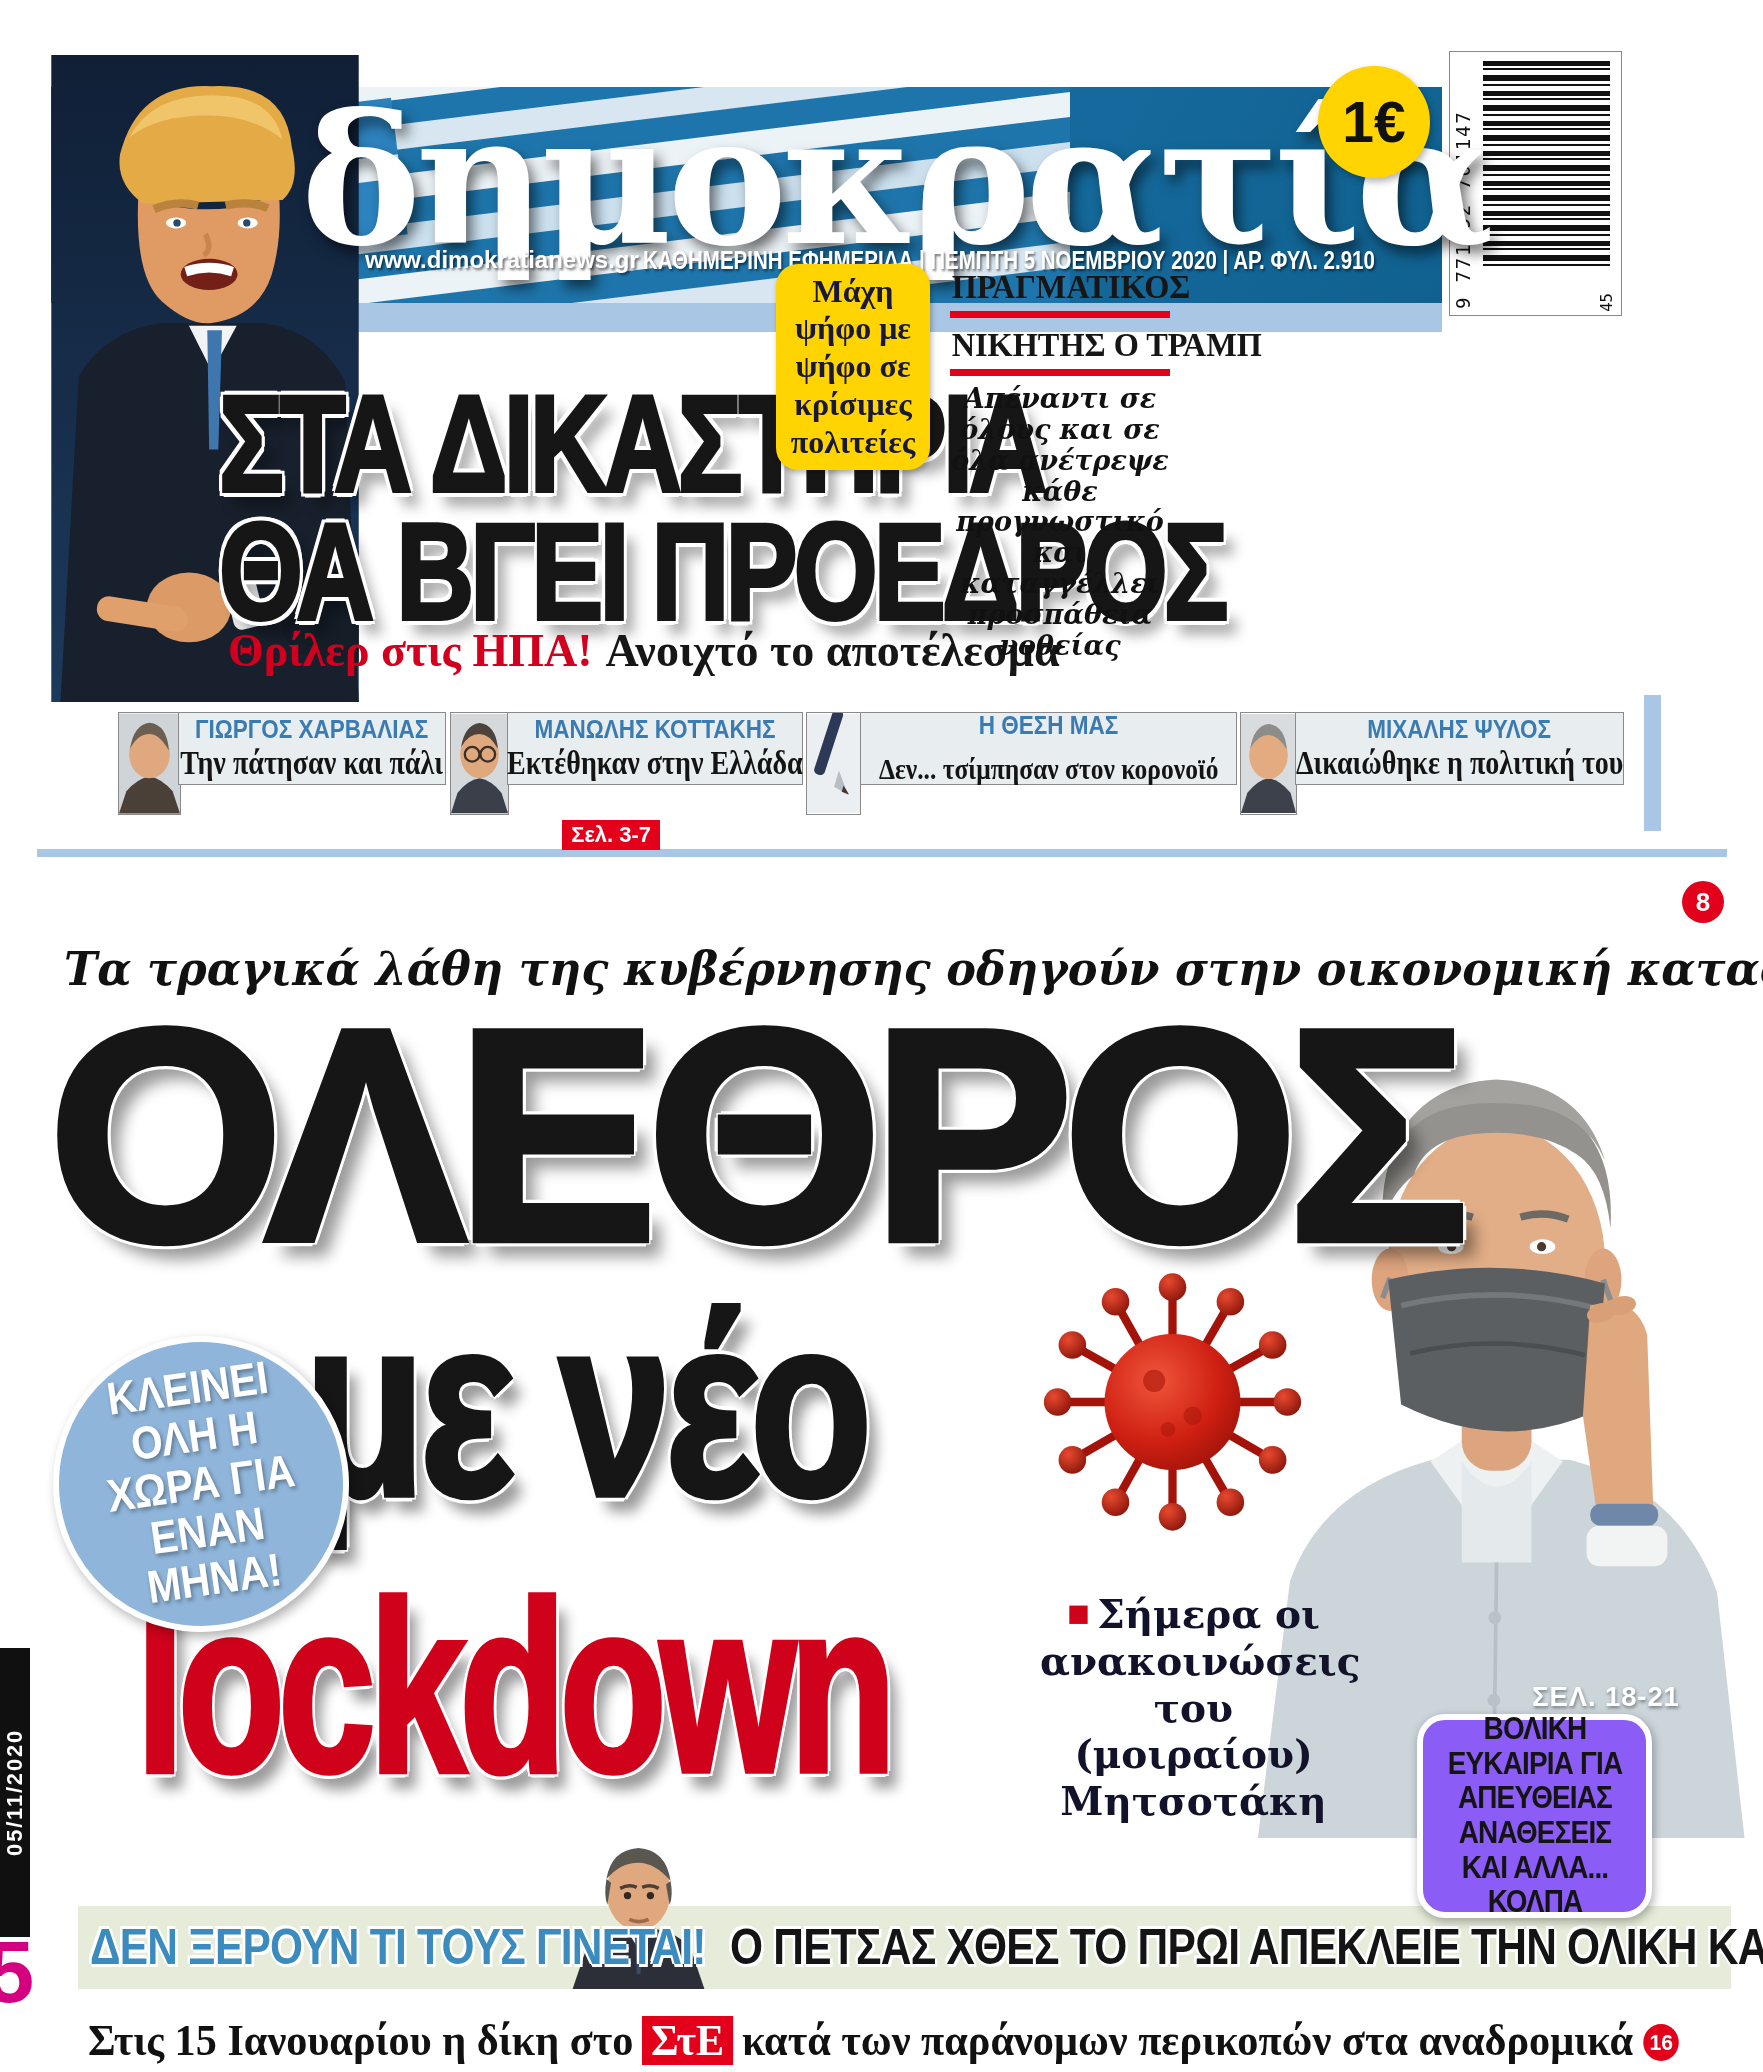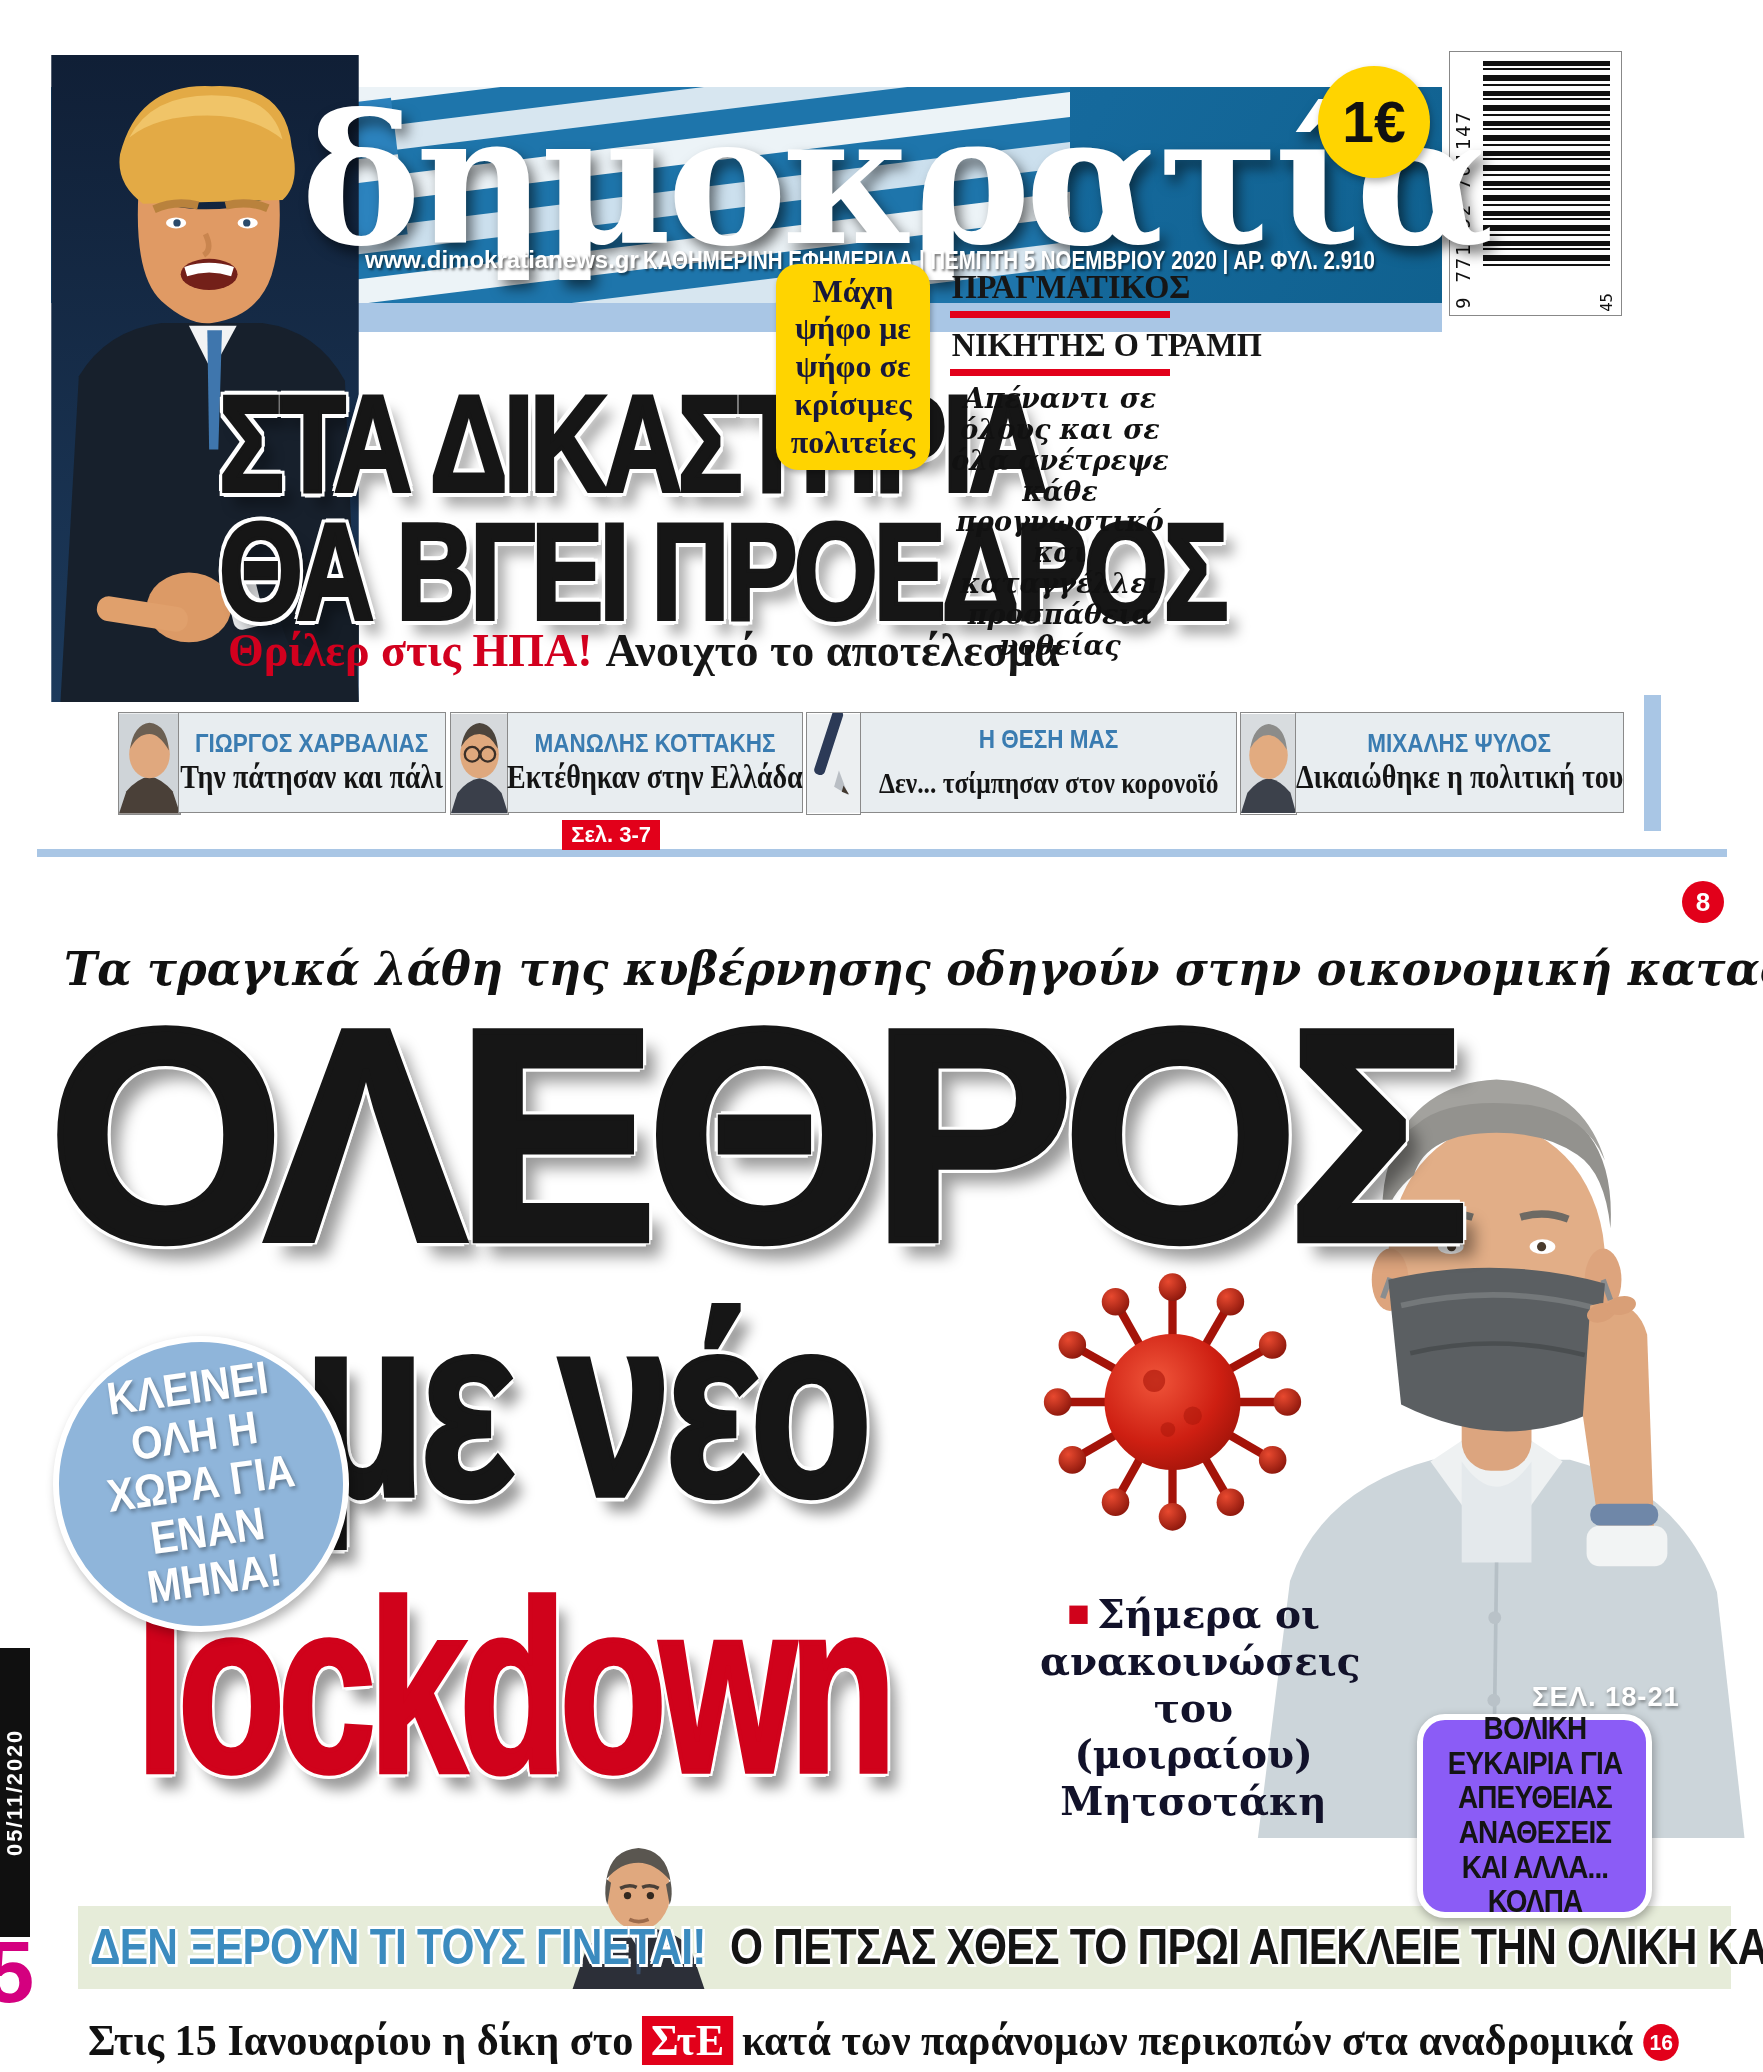--- a/index.html
+++ b/index.html
@@ -51,21 +51,21 @@
                color:#18183a;padding:5.5px;box-sizing:border-box;box-shadow:1.8px 2.8px 5.5px rgba(0,0,0,.25);}
   #side-col{left:946px;top:268px;width:228px;z-index:7;text-align:center;}
   .side-title{font-family:"Liberation Serif",serif;font-weight:bold;font-size:34px;color:#161616;
               transform:scaleX(.95);transform-origin:center;white-space:nowrap;}
   .red-bar{height:7.3px;background:#e2001a;margin:4.6px 3.7px 8.3px 3.7px;}
   #side-text{font-family:"DejaVu Serif",serif;font-style:italic;font-weight:bold;font-size:27px;
              color:#111;line-height:1.14;margin-top:3.7px;}
 
   
   .col-photo{top:712px;height:101px;z-index:2;overflow:hidden;border:0.9px solid #8a8a8a;}
-  .col-panel{top:712px;height:101px;background:#e8edf0;border:0.9px solid #8a8a8a;z-index:2;
+  .col-panel{top:712px;height:73px;background:#e8edf0;border:0.9px solid #8a8a8a;z-index:2;
              display:flex;flex-direction:column;align-items:center;justify-content:center;box-sizing:border-box;}
   .col-name{color:#3a7cb1;font-weight:bold;font-size:25px;transform:scaleX(.9);white-space:nowrap;}
   .col-title{font-family:"Liberation Serif",serif;font-weight:bold;font-size:33px;color:#141414;
              transform:scaleX(.85);white-space:nowrap;margin-top:1.8px;}
   .col-title.small-title{font-size:30px;}
   #strip-end-bar{left:1644px;top:695px;width:16.5px;height:136px;background:#a9c6e5;}
 
   #pages-badge{left:562px;top:820px;background:#e2001a;color:#fff;font-weight:bold;font-size:22px;
                padding:1.8px 9.2px;z-index:4;}
   #blue-rule{left:37px;top:849px;width:1690px;height:8.3px;background:#a9c6e5;}

